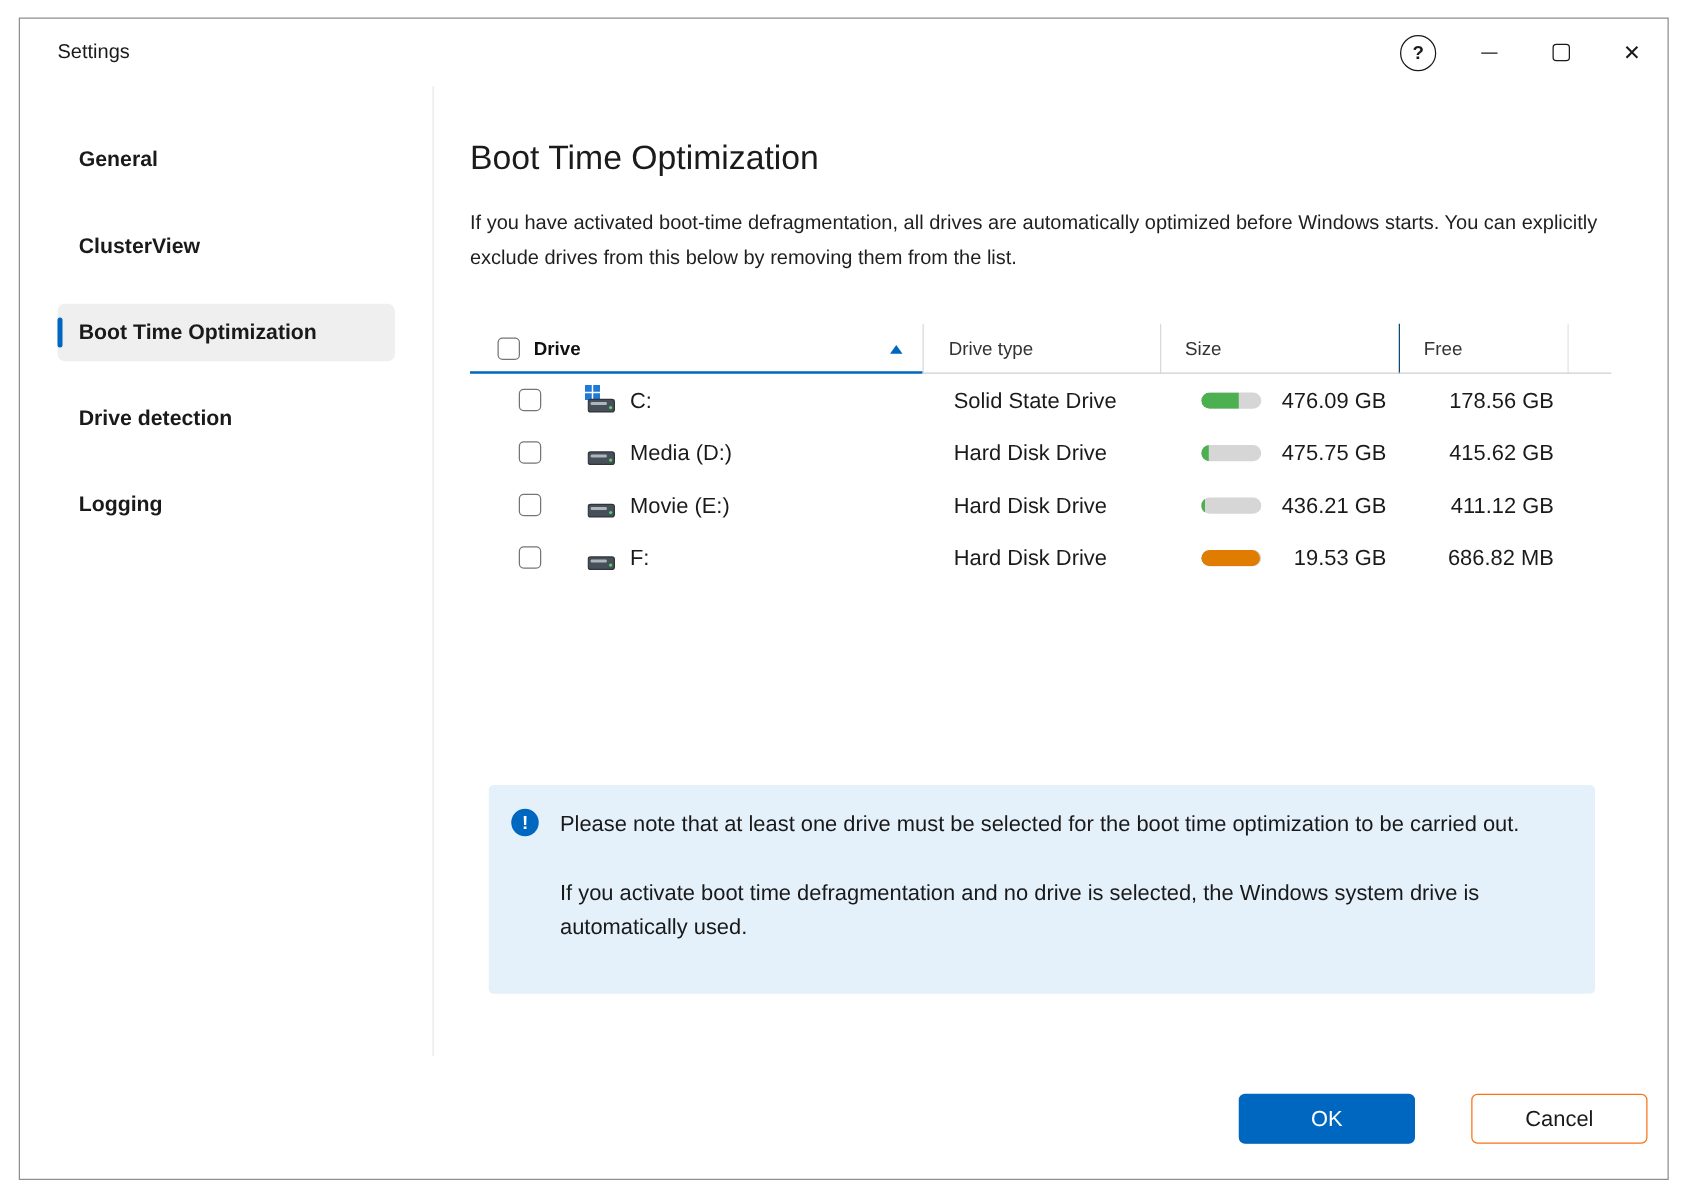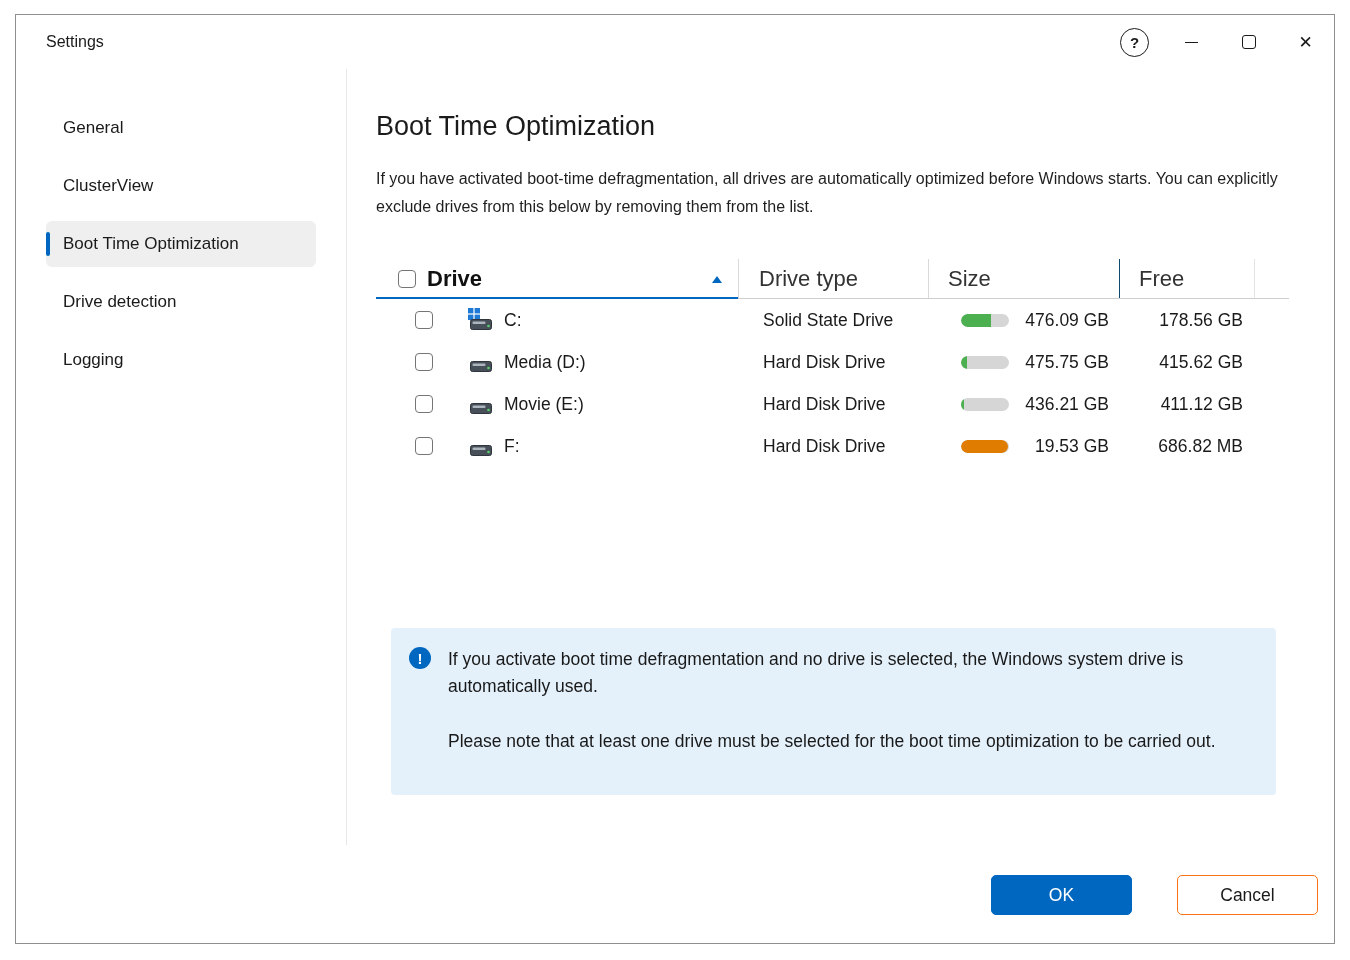--- a/index.html
+++ b/index.html
@@ -11,36 +11,36 @@
   .title{margin-left:30px;font-size:16px;color:#1a1a1a;}
   .caption-controls{margin-left:auto;display:flex;height:100%;}
   .cap-btn{width:57px;display:flex;align-items:center;justify-content:center;color:#1a1a1a;cursor:default;}
   .help-circle{width:27px;height:27px;border:1.6px solid #1a1a1a;border-radius:50%;display:flex;align-items:center;justify-content:center;font-size:15px;font-weight:600;}
   .min-glyph{display:block;width:13px;height:0;border-top:1.4px solid #1a1a1a;}
   .max-glyph{display:block;width:12px;height:12px;border:1.4px solid #1a1a1a;border-radius:3px;}
   .close-glyph{font-size:17px;line-height:1;}
 
   
   .sidebar{position:absolute;left:0;top:54px;width:331px;height:776px;border-right:1px solid #e7e7e7;box-sizing:border-box;}
-  #sidebar-items{padding-top:36px;display:flex;flex-direction:column;gap:12px;}
+  #sidebar-items{padding-top:36px;display:flex;flex-direction:column;gap:23px;font-weight:bold;}
   .side-item{position:relative;margin-left:30px;width:270px;height:46px;border-radius:6px;display:flex;align-items:center;font-size:17px;color:#1a1a1a;cursor:default;box-sizing:border-box;}
   .side-item.selected{background:#efefef;}
   .side-label{margin-left:17px;}
   .accent{display:none;position:absolute;left:0;top:11px;width:4px;height:24px;border-radius:2px;background:var(--accent,#0067c0);}
   .side-item.selected .accent{display:block;}
 
   
   .main{position:absolute;left:332px;top:54px;right:0;bottom:0;}
   .page-title{position:absolute;left:28px;top:42px;font-size:27px;font-weight:400;color:#1b1b1b;}
   .description{position:absolute;left:28px;top:96px;width:905px;font-size:16px;line-height:28px;color:#1f1f1f;}
 
   
   .table{position:absolute;left:28px;top:190px;width:913px;}
   .thead{position:relative;display:flex;height:40px;}
-  .th{display:flex;align-items:center;font-size:22px;color:#333;box-sizing:border-box;}
+  .th{display:flex;align-items:center;font-size:15px;color:#333;box-sizing:border-box;}
   .th-drive{width:362px;font-weight:700;color:#101010;position:relative;}
   .th-type{width:190px;border-left:1px solid #d9d9d9;padding-left:20px;}
   .th-size{width:191px;border-left:1px solid #d9d9d9;padding-left:19px;}
   .th-free{width:135px;border-left:1px solid #0c4a6e;padding-left:19px;}
   .th-filler{width:35px;border-left:1px solid #e4e4e4;}
   .head-line-blue{position:absolute;left:0;bottom:0;width:362px;height:2px;background:var(--accent,#0067c0);}
   .head-line-gray{position:absolute;left:362px;bottom:0;right:0;height:1px;background:#cfcfcf;}
   .sort-arrow{position:absolute;left:336px;top:17px;width:0;height:0;border-left:5.5px solid transparent;border-right:5.5px solid transparent;border-bottom:7px solid var(--accent,#0067c0);}
   .checkbox{display:inline-block;width:18px;height:18px;border:1.5px solid #757575;border-radius:4px;background:#fff;box-sizing:border-box;flex:none;}
   .th-drive .checkbox{margin-left:22px;margin-right:11px;}
@@ -257,22 +257,22 @@
     <div class="td td-free">
       <span>686.82 MB</span>
     </div>
   </div>
           </div>
       </div>
 
       <div class="note">
         <div class="note-icon">!</div>
         <div class="note-text">
+          <p>Please note that at least one drive must be selected for the boot time optimization to be carried out.</p>
           <p>If you activate boot time defragmentation and no drive is selected, the Windows system drive is automatically used.</p>
-          <p>Please note that at least one drive must be selected for the boot time optimization to be carried out.</p>
         </div>
       </div>
 
       <div class="btn btn-ok">OK</div>
       <div class="btn btn-cancel">Cancel</div>
     </div>
   </div>
 </div>
 
 </body></html>

